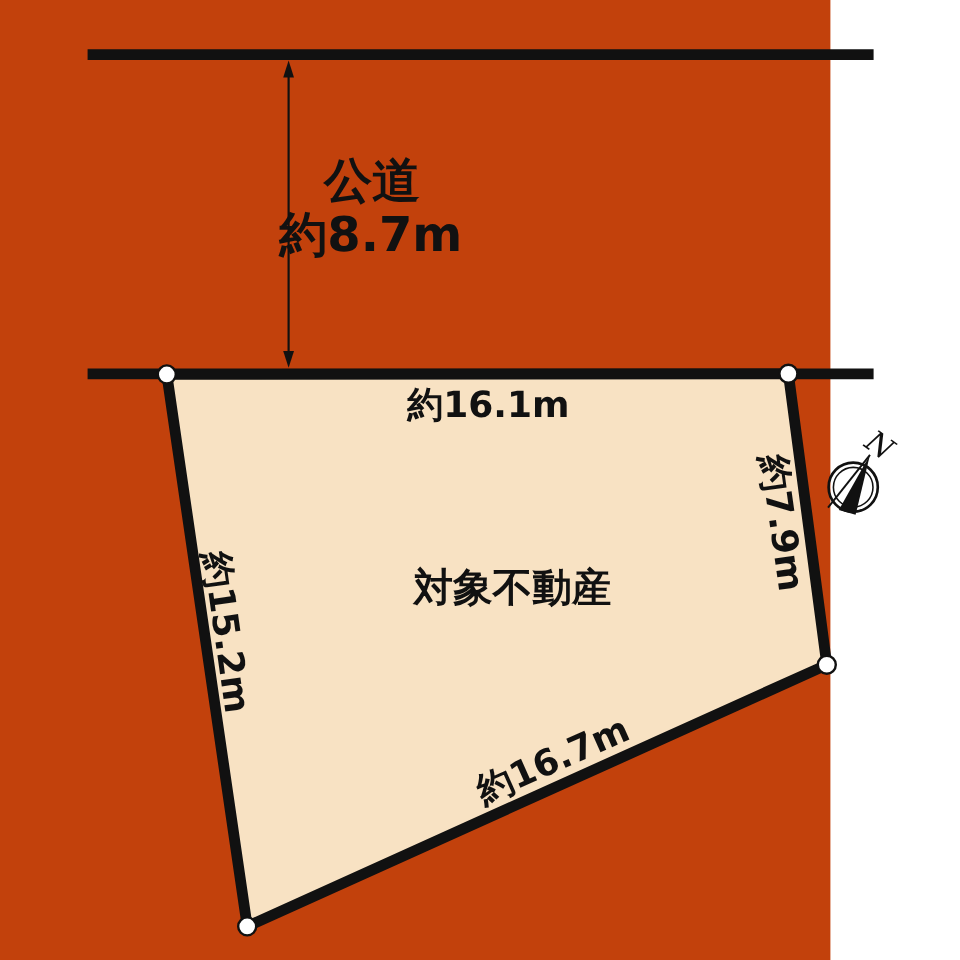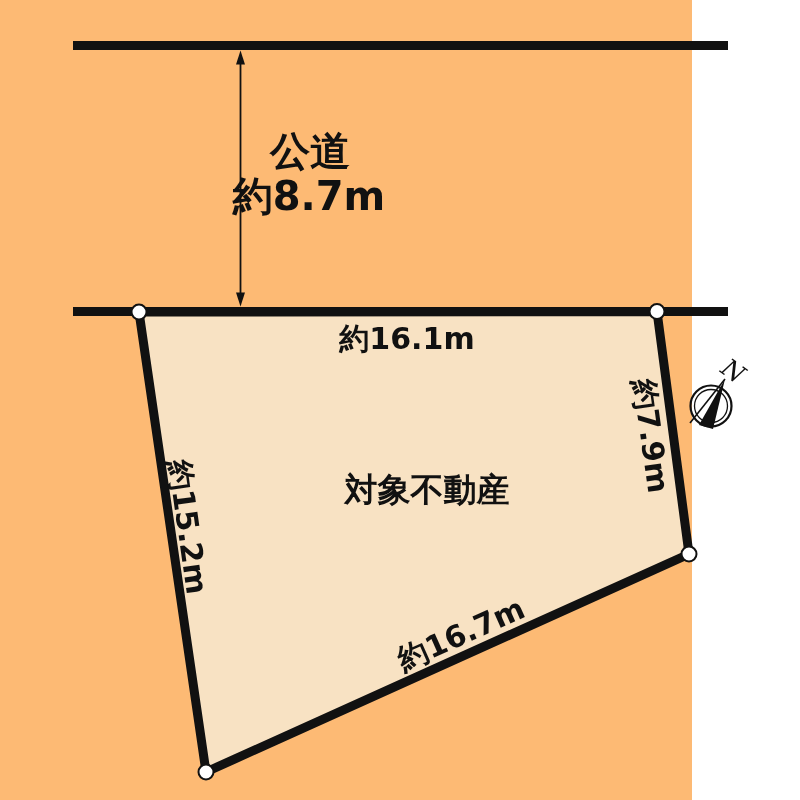--- a/index.html
+++ b/index.html
@@ -7,21 +7,21 @@
     padding: 0;
     width: 800px;
     height: 800px;
     background: #ffffff;
     overflow: hidden;
   }
   .stage {
     position: relative;
     width: 692px;
     height: 800px;
-    background: #fdba74;
+    background: #c2410c;
   }
   svg text {
     font-family: "DejaVu Sans", "Liberation Sans", sans-serif;
     fill: #111111;
   }
   .road-label {
     font-size: 40px;
     font-weight: 600;
   }
   .parcel-label {

